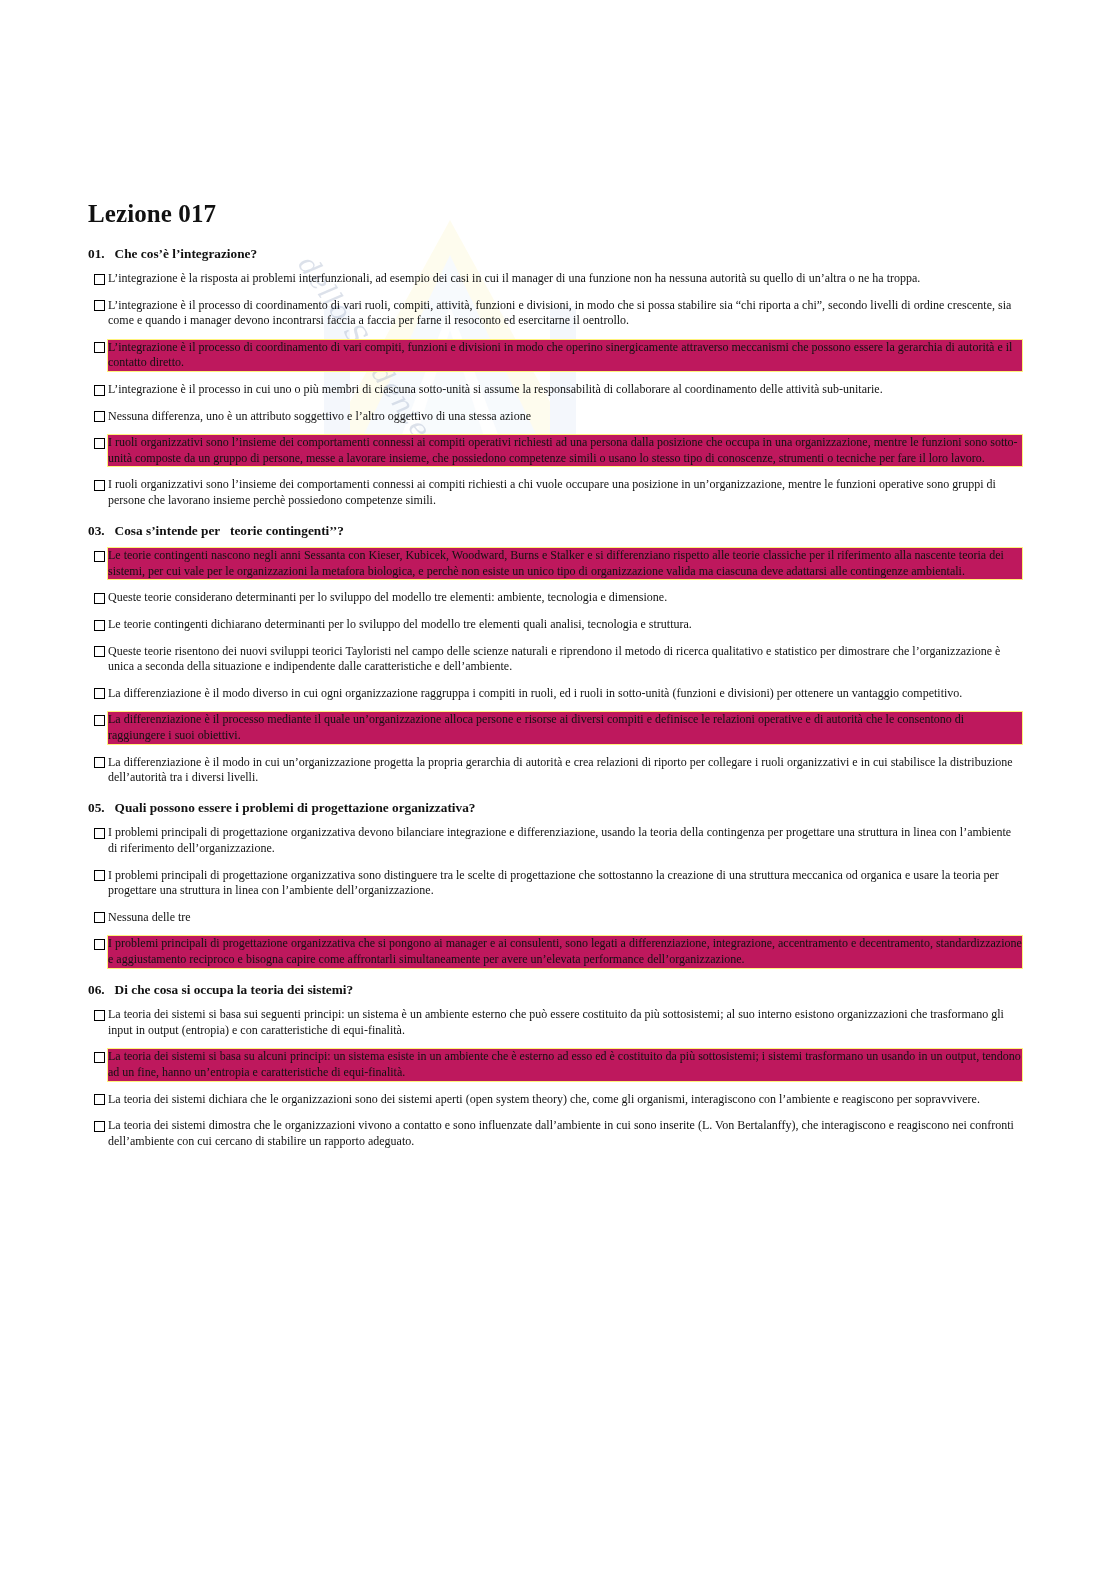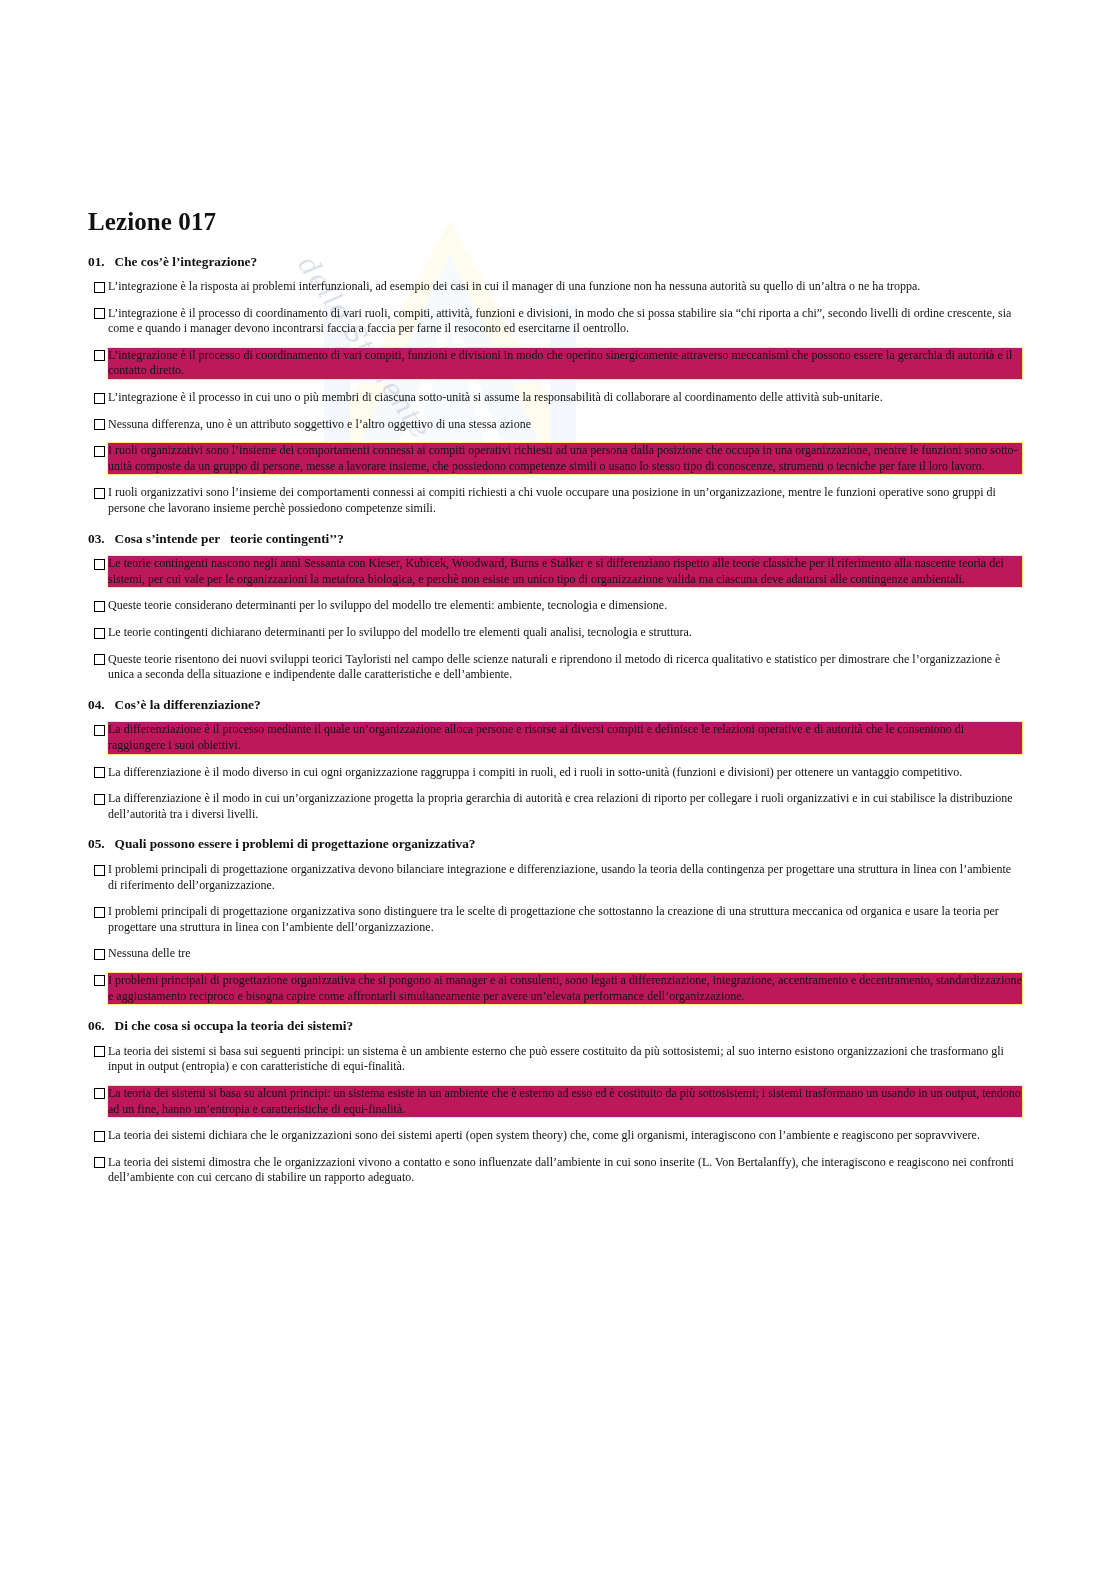--- a/index.html
+++ b/index.html
@@ -49,21 +49,21 @@
     letter-spacing: 1px;
     transform: rotate(56deg);
     transform-origin: top left;
     white-space: nowrap;
   }
 
   
   .content {
     position: absolute;
     left: 88px;
-    top: 208px;
+    top: 200px;
     width: 934px;
     z-index: 2;
   }
 
   .doc-title {
     font-size: 25px;
     font-weight: bold;
     letter-spacing: 0.1px;
     margin: 0 0 18px 0;
     line-height: 1.1;
@@ -184,28 +184,27 @@
         <span class="checkbox"></span>
         <span class="answer-text">Le teorie contingenti dichiarano determinanti per lo sviluppo del modello tre elementi quali analisi, tecnologia e struttura.</span>
       </div>
       <div class="answer">
         <span class="checkbox"></span>
         <span class="answer-text">Queste teorie risentono dei nuovi sviluppi teorici Tayloristi nel campo delle scienze naturali e riprendono il metodo di ricerca qualitativo e statistico per dimostrare che l’organizzazione è unica a seconda della situazione e indipendente dalle caratteristiche e dell’ambiente.</span>
       </div>
     </div>
 
     <div class="question-block">
-      <div class="q-heading"><span>04.</span>   <span>Cos’è la differenziazione?</span></div>
+      <div class="answer">
+        <span class="checkbox"></span>
+        <span class="answer-text">La differenziazione è il modo diverso in cui ogni organizzazione raggruppa i compiti in ruoli, ed i ruoli in sotto-unità (funzioni e divisioni) per ottenere un vantaggio competitivo.</span>
+      </div>
       <div class="answer hl">
         <span class="checkbox"></span>
         <span class="answer-text">La differenziazione è il processo mediante il quale un’organizzazione alloca persone e risorse ai diversi compiti e definisce le relazioni operative e di autorità che le consentono di raggiungere i suoi obiettivi.</span>
-      </div>
-      <div class="answer">
-        <span class="checkbox"></span>
-        <span class="answer-text">La differenziazione è il modo diverso in cui ogni organizzazione raggruppa i compiti in ruoli, ed i ruoli in sotto-unità (funzioni e divisioni) per ottenere un vantaggio competitivo.</span>
       </div>
       <div class="answer">
         <span class="checkbox"></span>
         <span class="answer-text">La differenziazione è il modo in cui un’organizzazione progetta la propria gerarchia di autorità e crea relazioni di riporto per collegare i ruoli organizzativi e in cui stabilisce la distribuzione dell’autorità tra i diversi livelli.</span>
       </div>
     </div>
 
     <div class="question-block">
       <div class="q-heading"><span>05.</span>   <span>Quali possono essere i problemi di progettazione organizzativa?</span></div>
       <div class="answer">

